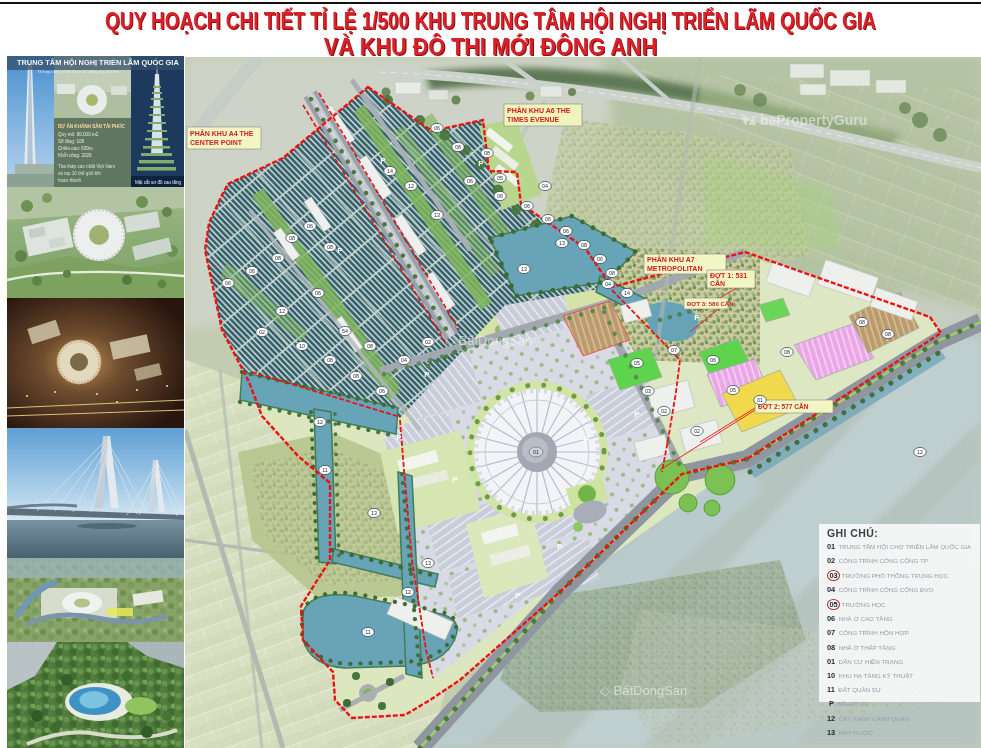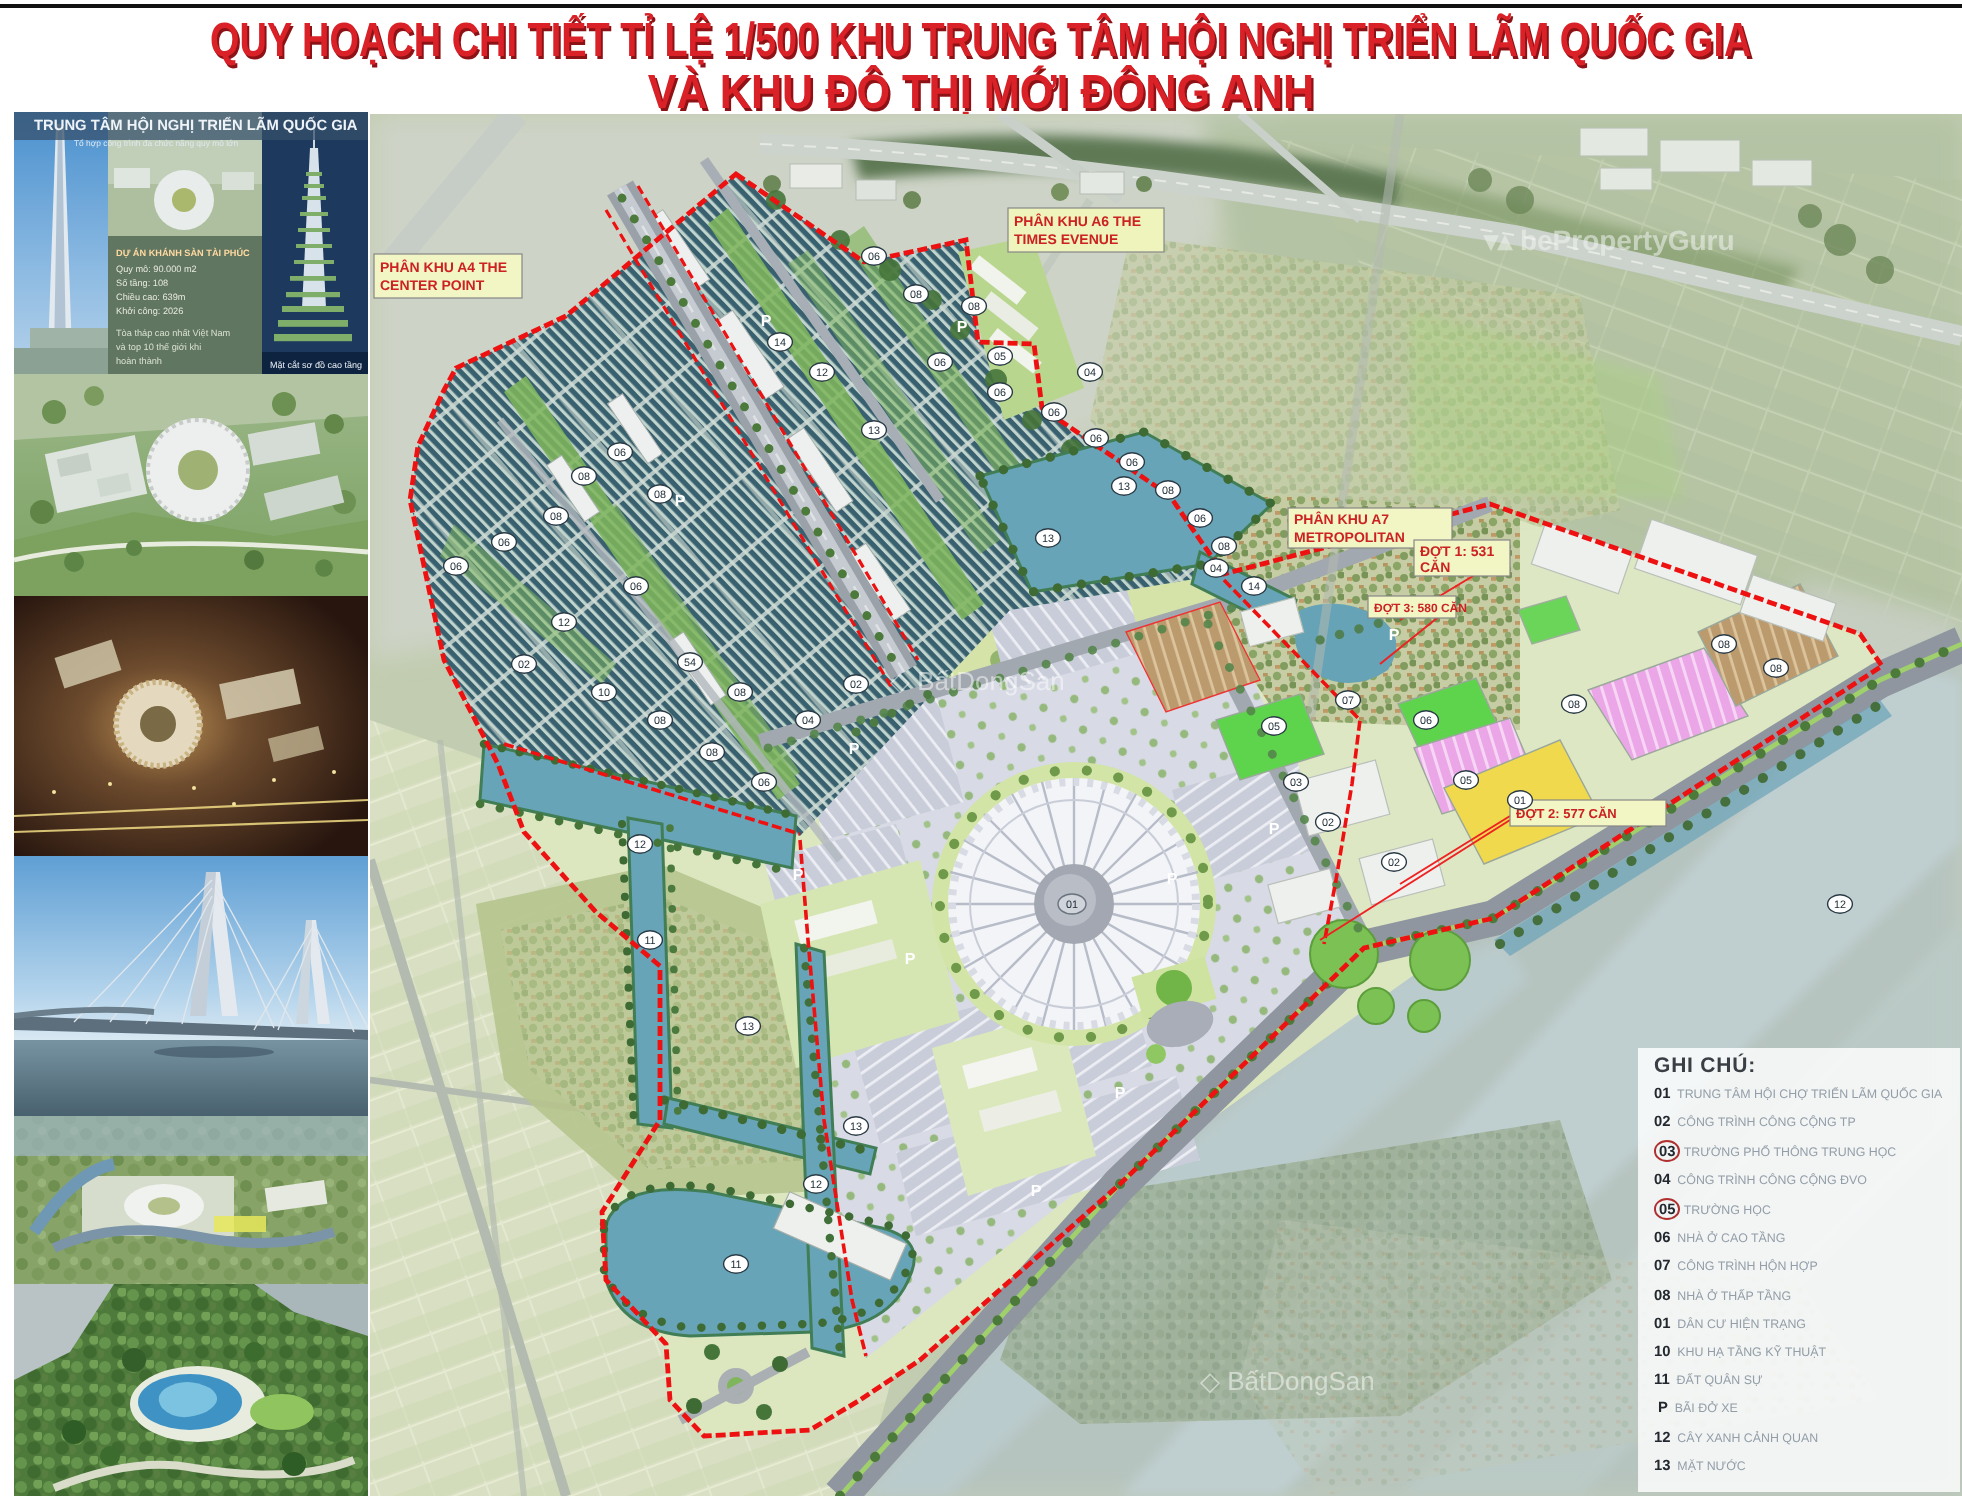--- a/index.html
+++ b/index.html
@@ -807,21 +807,21 @@
   <circle cx="30" cy="660" r="6" fill="#2f5d26"></circle>
         <circle cx="48" cy="672" r="5" fill="#3c6c2e"></circle>
   <circle cx="140" cy="676" r="6" fill="#2f5d26"></circle>
         <circle cx="160" cy="660" r="5" fill="#457636"></circle>
   <circle cx="60" cy="624" r="6" fill="#345f2a"></circle>
         <circle cx="120" cy="620" r="5" fill="#3c6c2e"></circle>
 </g>
 </svg>
 </div>
 
-<div class="abs" style="left:819px;top:524px;width:161px;height:222px;background:rgba(255,255,255,0.82);font-family:'Liberation Sans',sans-serif;">
+<div class="abs" style="left:819px;top:524px;width:161px;height:178px;background:rgba(255,255,255,0.82);font-family:'Liberation Sans',sans-serif;">
 
   <div style="position:absolute;left:8px;top:3px;font-size:10.5px;font-weight:bold;color:#3a3f46;letter-spacing:0.4px;">GHI CHÚ:</div>
   <div style="position:absolute;left:8px;top:18px;font-size:6.2px;color:#939ea8;">
 
     <div style="height:14.2px;"><b style="color:#23282e;font-size:7.4px;">01</b>&nbsp; TRUNG TÂM HỘI CHỢ TRIỂN LÃM QUỐC GIA</div>
     <div style="height:14.2px;"><b style="color:#23282e;font-size:7.4px;">02</b>&nbsp; CÔNG TRÌNH CÔNG CỘNG TP</div>
     <div style="height:14.2px;"><b style="color:#23282e;font-size:7.4px;"><span style="display:inline-block;border:1.2px solid #b03030;border-radius:50%;padding:0 1.5px;">03</span></b> TRƯỜNG PHỔ THÔNG TRUNG HỌC</div>
     <div style="height:14.2px;"><b style="color:#23282e;font-size:7.4px;">04</b>&nbsp; CÔNG TRÌNH CÔNG CỘNG ĐVO</div>
     <div style="height:15.5px;"><b style="color:#23282e;font-size:7.4px;"><span style="display:inline-block;border:1.2px solid #b03030;border-radius:50%;padding:0 1.5px;">05</span></b> TRƯỜNG HỌC</div>
     <div style="height:14.2px;"><b style="color:#23282e;font-size:7.4px;">06</b>&nbsp; NHÀ Ở CAO TẦNG</div>

